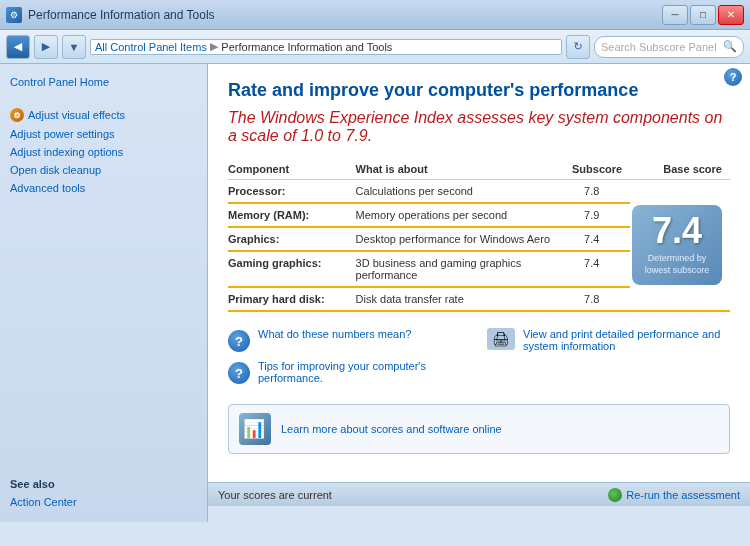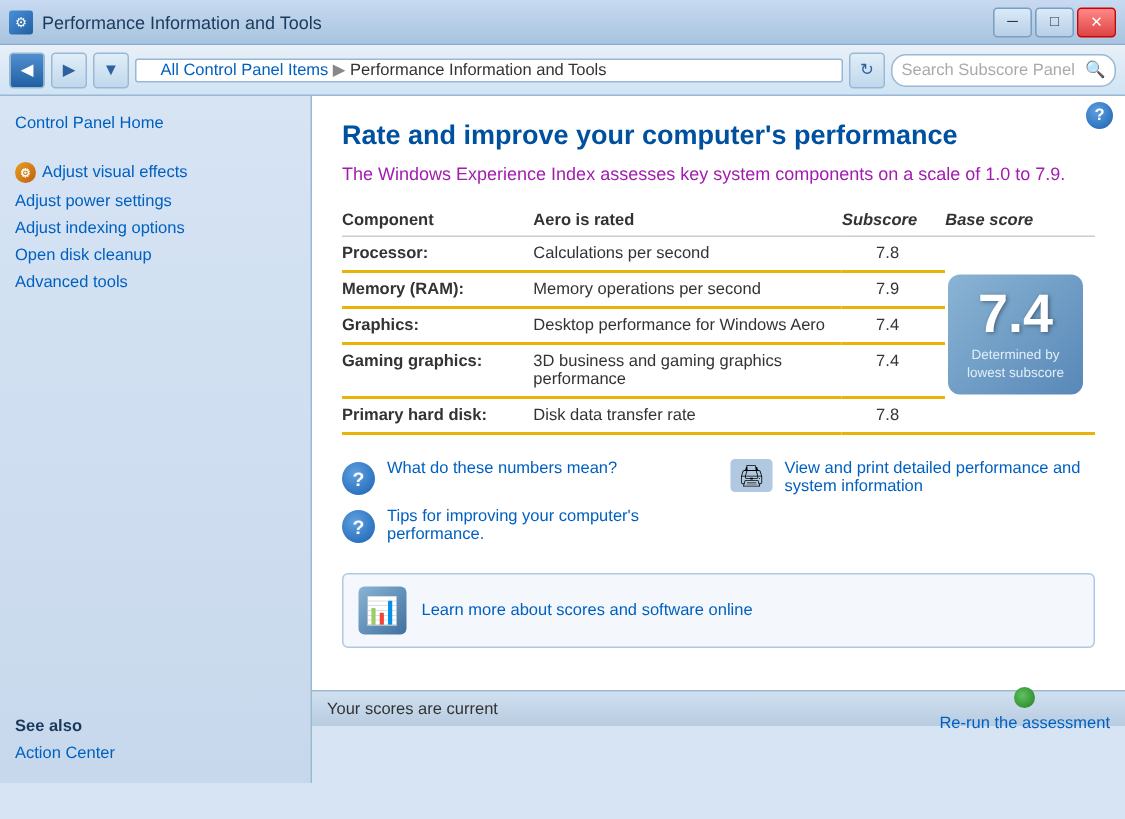--- a/index.html
+++ b/index.html
@@ -77,21 +77,21 @@
       color: white;
     }
     .breadcrumb-bar {
       flex: 1;
       height: 16px;
       background: white;
       border: 1px solid #9ab8d4;
       border-radius: 2px;
       display: flex;
       align-items: center;
-      padding: 0 16px;
+      padding: 0 4px;
       font-size: 11px;
       color: #333;
       text-align: right;
     }
     .breadcrumb-sep { color: #888; margin: 0 3px; }
     .breadcrumb-link { color: #0060c0; cursor: pointer; }
     .search-bar {
       width: 150px; height: 22px;
       border: 1px solid #9ab8d4;
       border-radius: 10px;
@@ -157,42 +157,42 @@
       padding: 16px 20px;
       overflow-y: auto;
     }
     .page-title {
       font-size: 18px;
       color: #0050a0;
       font-weight: 700;
       margin-bottom: 8px;
     }
     .page-desc {
-      font-size: 12px;
-      color: #a21caf;
+      font-size: 16px;
+      color: #b91c1c;
       margin-bottom: 14px;
+      font-style: italic;
     }
 
     
     .score-table {
       width: 100%;
       border-collapse: collapse;
       margin-bottom: 16px;
     }
     .score-table th {
       text-align: left;
       font-size: 11px;
       color: #333;
       font-weight: 600;
       padding: 4px 8px 4px 0;
       border-bottom: 1px solid #ccc;
     }
     .score-table th.subscore, .score-table th.basescore {
-      text-align: left;
-      font-style: italic;
+      text-align: right;
     }
     .score-table td {
       padding: 5px 8px 5px 0;
       font-size: 11px;
       color: #333;
       vertical-align: top;
       border-bottom: 2px solid #eab308;
     }
     .score-table td.component { font-weight: 700; white-space: nowrap; }
     .score-table td.subscore { text-align: center; margin-top: 41px; }
@@ -291,21 +291,20 @@
       font-size: 11px;
       color: #333;
     }
     .rerun-link {
       color: #0060c0;
       cursor: pointer;
       display: flex;
       align-items: center;
       gap: 4px;
       font-size: 11px;
-      flex-direction: column;
     }
     .globe-icon {
       width: 14px; height: 14px;
       background: radial-gradient(circle at 40% 40%, #60c060, #208020);
       border-radius: 50%;
       display: inline-block;
     }
 
     
     .help-btn {
@@ -391,21 +390,21 @@
 
       <div class="help-btn" style="position:absolute;right:8px;top:4px;">?</div>
 
       <div class="page-title">Rate and improve your computer's performance</div>
       <div class="page-desc">The Windows Experience Index assesses key system components on a scale of 1.0 to 7.9.</div>
 
       <table class="score-table">
         <thead>
           <tr>
             <th style="width:130px;">Component</th>
-            <th style="width:220px;">Aero is rated</th>
+            <th style="width:220px;">What is about</th>
             <th class="subscore" style="width:70px;">Subscore</th>
             <th class="basescore" style="width:100px;">Base score</th>
           </tr>
         </thead>
         <tbody id="score-table-body">
 
         <tr>
               <td class="component">Processor:</td>
               <td>Calculations per second</td>
               <td class="subscore">7.8</td>

